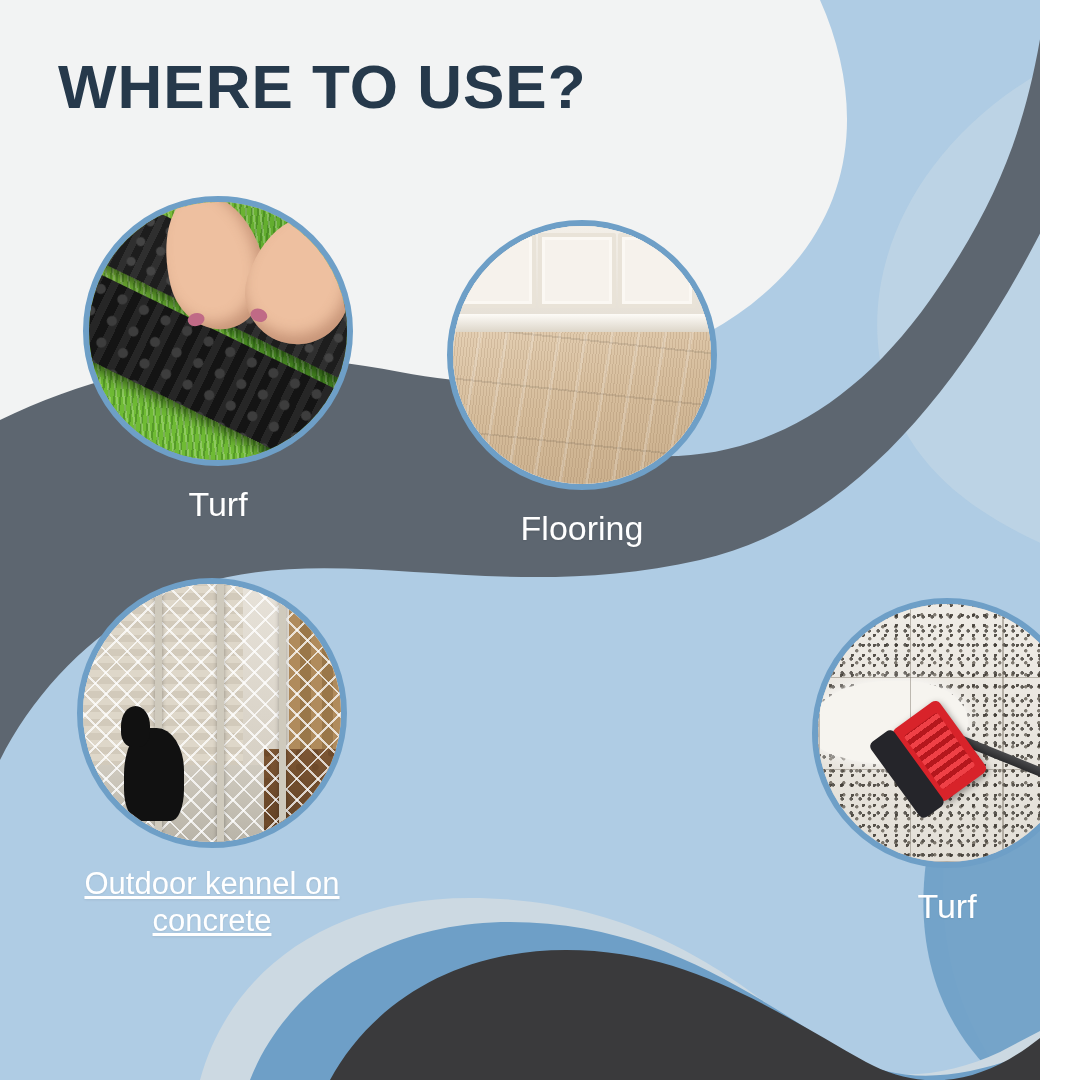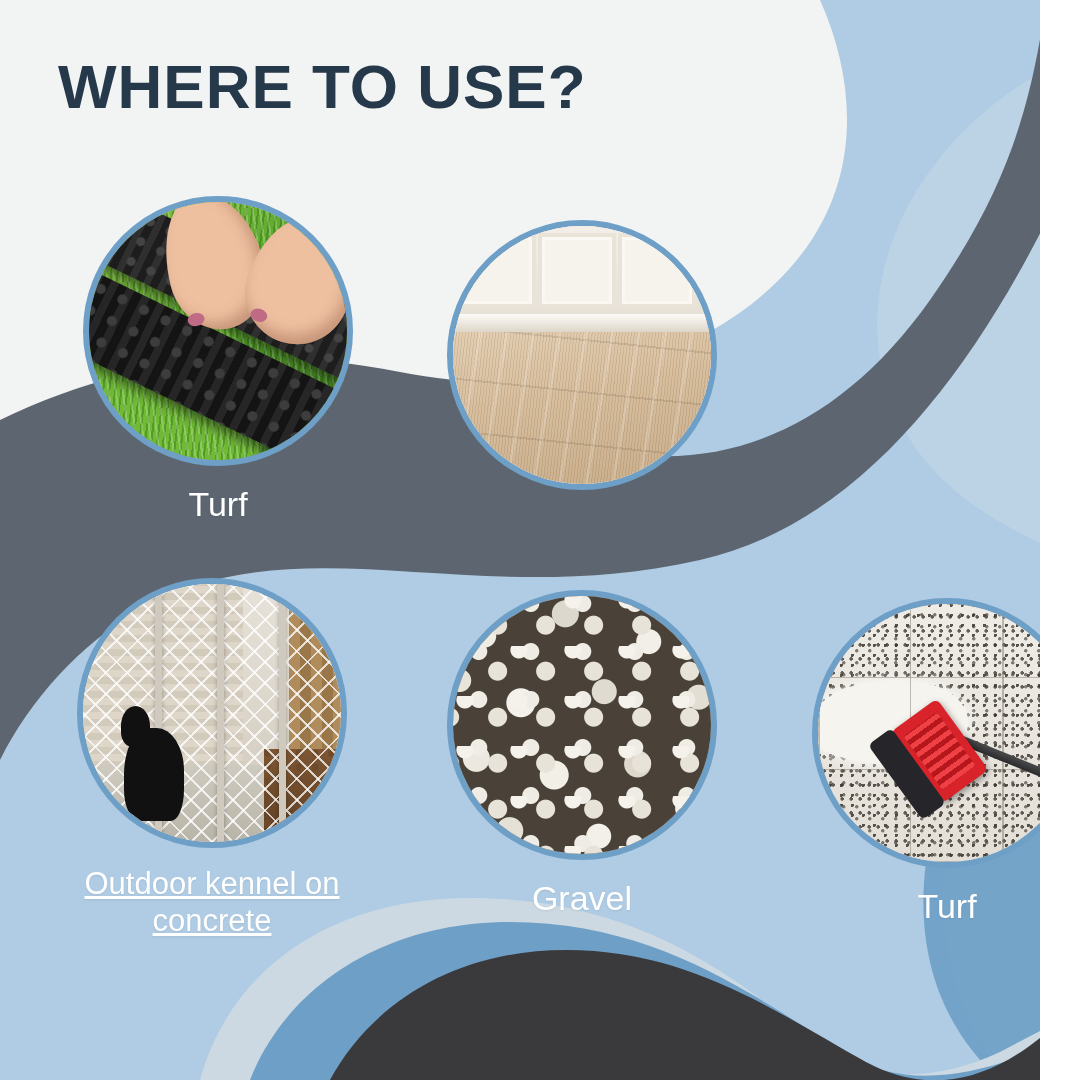--- a/index.html
+++ b/index.html
@@ -256,49 +256,41 @@
         <div class="art art-floor">
           <div class="fl-cab">
             <div class="panel p1"></div>
               <div class="panel p2"></div>
               <div class="panel p3"></div>
           </div>
           <div class="fl-base"></div>
           <div class="fl-floor"></div>
         </div>
       </div>
+      <div class="caption">Flooring</div>
     </div>
 
 
     <div class="cell" id="cell-kennel">
       <div class="circle">
         <div class="art art-ken">
           <div class="kn-wall"></div>
           <div class="kn-wood"></div>
           <div class="kn-floor"></div>
           <div class="kn-mulch"></div>
           <div class="kn-mesh"></div>
           <div class="kn-post" style="left:28%"></div>
           <div class="kn-post" style="left:52%"></div>
           <div class="kn-post" style="left:76%"></div>
           <div class="kn-dogblob"></div>
         </div>
       </div>
       <div class="caption small">Outdoor kennel on concrete</div>
     </div>
 
-    <div class="cell" id="cell-gravel">
-      <div class="circle">
-        <div class="art art-grav">
-          <div class="gv"></div>
-          <div class="gv2"></div>
-        </div>
-      </div>
-      <div class="caption">Gravel</div>
-    </div>
 
     <div class="cell" id="cell-dirt">
       <div class="circle">
         <div class="art art-dirt">
           <div class="dt-grit"></div>
           <div class="dt-clean"></div>
           <div class="dt-grout"></div>
           <div class="dt-handle"></div>
           <div class="dt-head"></div>
         </div>

